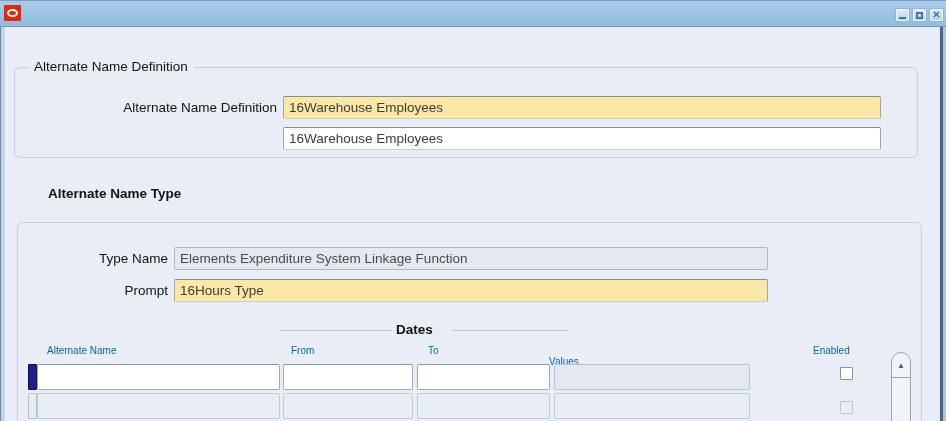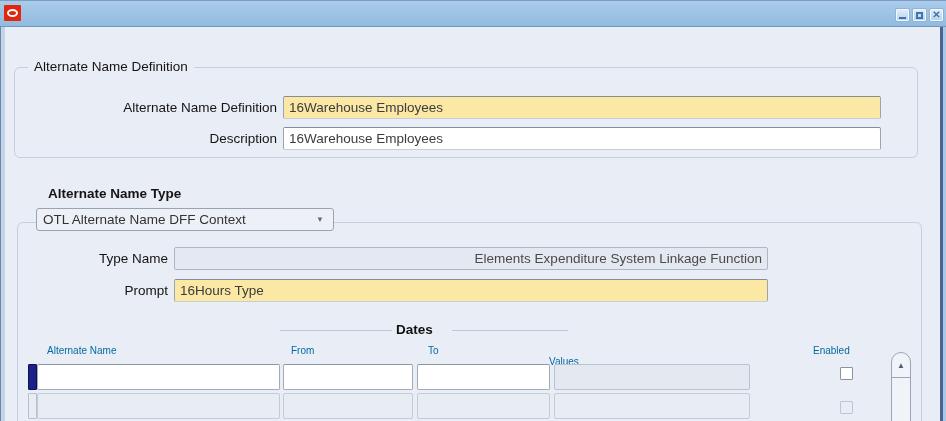--- a/index.html
+++ b/index.html
@@ -37,21 +37,21 @@
   .legend { position:absolute; left:28px; top:59px; background:#e9edf5; padding:0 6px;
     font-size:13.5px; color:#141414; }
 
   
   .lbl { position:absolute; font-size:13.5px; color:#141414; text-align:right; line-height:23px; white-space:nowrap; }
   .lbl-bold { font-weight:bold; text-align:right; }
   .field { position:absolute; height:23px; font-family:"Liberation Sans",sans-serif;
     font-size:13.5px; color:#3c3c3c; padding:0 5px; background:#ffffff;
     border:1px solid #9ca4ae; border-top-color:#848c95; border-bottom-color:#c6cdd6; border-radius:2px; }
   .field.req { background:#fbe8a4; }
-  .field.dis { background:#e3e8f1; border-color:#adb7c4; color:#4a4a4a;text-align:right; }
+  .field.dis { background:#e3e8f1; border-color:#adb7c4; color:#4a4a4a; }
 
   .dropdown { position:absolute; left:36px; top:208px; width:298px; height:23px; z-index:2;
     background:#edf1f7; border:1px solid #99a3b2; border-radius:3px;
     font-size:13.5px; color:#333; line-height:21px; padding-left:6px; }
   .dd-arrow { position:absolute; right:9px; top:1px; font-size:8px; line-height:20px; color:#5d6c84; }
 
   
   .dates-line { position:absolute; top:330px; height:1px; background:#bcc9da; }
   .dl-left  { left:280px; width:112px; }
   .dl-right { left:452px; width:116px; }
@@ -99,29 +99,24 @@
   <div class="frame-left-dark"></div>
   <div class="frame-left-light"></div>
   <div class="frame-right-dark"></div>
   <div class="frame-right-light"></div>
 
   <div class="groupbox gb-def"></div>
   <div class="legend">Alternate Name Definition</div>
 
   <div class="lbl" style="left:60px; width:217px; top:96px;">Alternate Name Definition</div>
   <input class="field req" style="left: 283px; top: 96px; width: 598px;" value="16Warehouse Employees">
-  <div class="lbl" style="left:60px; width:217px; top:127px;">Description</div>
   <input class="field" style="left: 283px; top: 127px; width: 598px;" value="16Warehouse Employees">
 
   <div class="lbl lbl-bold" style="left:48px; top:186px; line-height:16px;">Alternate Name Type</div>
   <div class="groupbox gb-type"></div>
-  <div class="dropdown">
-    <span>OTL Alternate Name DFF Context</span>
-    <span class="dd-arrow">▼</span>
-  </div>
 
   <div class="lbl" style="left:40px; width:128px; top:247px;">Type Name</div>
   <input class="field dis" style="left: 174px; top: 247px; width: 594px;" readonly="" value="Elements Expenditure System Linkage Function">
   <div class="lbl" style="left:40px; width:128px; top:279px;">Prompt</div>
   <input class="field req" style="left: 174px; top: 279px; width: 594px;" value="16Hours Type">
 
   <div class="dates-line dl-left"></div>
   <div class="dates-text">Dates</div>
   <div class="dates-line dl-right"></div>
 

